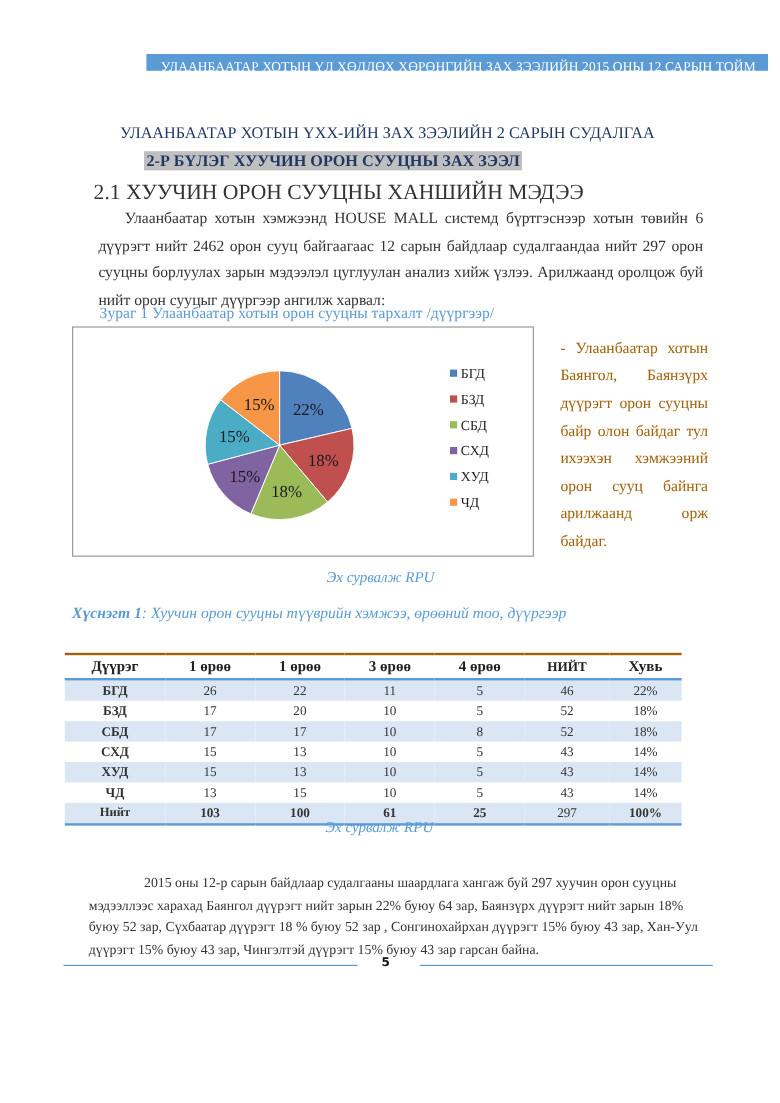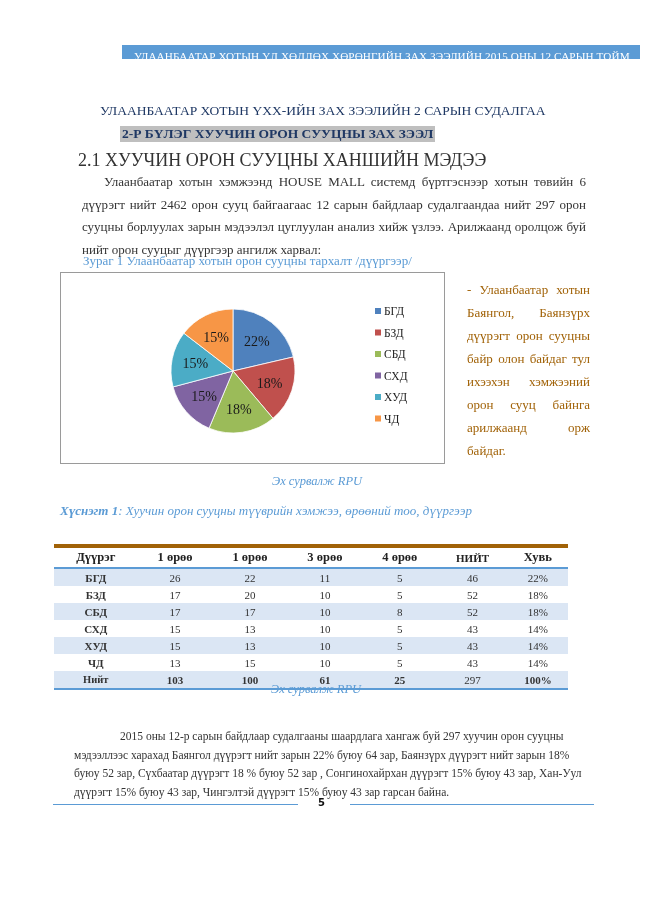--- a/index.html
+++ b/index.html
@@ -19,21 +19,21 @@
   #chart-box { left: 60px; top: 272px; width: 385px; height: 192px; border: 1px solid #9a9a9a;
     box-sizing: border-box; background: #fff; }
   #chart-box svg { position: absolute; left: 0; top: 0; }
   #side-note { left: 463px; top: 274px; width: 123px; font-size: 13px; line-height: 23px;
     text-align: justify; color: #a16207; margin: 4px; }
   #source-1 { left: 272px; top: 474px; font-size: 12.5px; font-style: italic; color: #5b9bd5; white-space: nowrap; }
   #table-caption { left: 60px; top: 503px; font-size: 13px; font-style: italic; color: #5b9bd5; white-space: nowrap; }
   #table-caption b { font-weight: bold; }
   #data-table { left: 54px; top: 544px; width: 514px; border-collapse: collapse; font-size: 11px; }
   #data-table th { font-size: 12.5px; font-weight: bold; height: 19px; padding: 0; text-align: center;
-    border-top: 4px solid #a16207; border-bottom: 2px solid #5b9bd5; background: #fff; color: #222; }
+    border-top: 2px solid #a16207; border-bottom: 2px solid #5b9bd5; background: #fff; color: #222; }
   #data-table td { height: 17px; padding: 0; text-align: center; color: #333; }
   #data-table tbody tr.shaded td { background: #dbe6f4; }
   #data-table tbody tr td:first-child { font-weight: bold; }
   #data-table tfoot td { font-weight: bold; height: 17px; border-bottom: 2px solid #5b9bd5; background: #dbe6f4; text-align: center; }
   #data-table tfoot td.norm { font-weight: normal; }
   #source-2 { left: 271px; top: 682px; font-size: 12.5px; font-style: italic; color: #5b9bd5; white-space: nowrap; }
   #summary-para { left: 56px; top: 709px; width: 520px; font-size: 11.5px; line-height: 18.5px;
     text-indent: 46px; margin: 18px; color: #333; text-align: left; }
   .footer-line { top: 804px; height: 1px; background: #5b9bd5; }
   #footer-left { left: 53px; width: 245px; }

